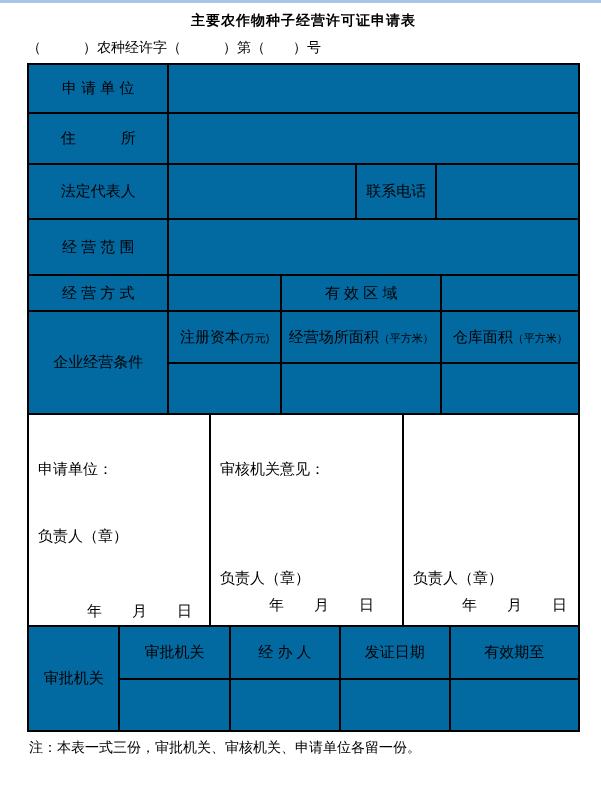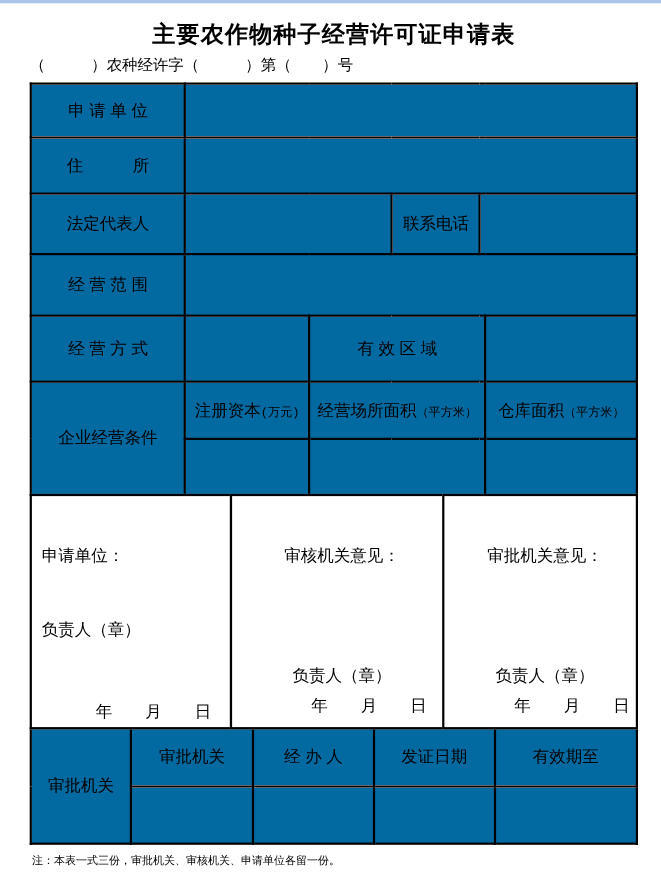--- a/index.html
+++ b/index.html
@@ -11,24 +11,24 @@
     overflow: hidden;
   }
   .top-bar {
     width: 601px; height: 3px;
   }
   .content {
     width: 553px;
     margin-left: 27px;
   }
   .title {
-    font-size: 21px;
+    font-size: 14px;
     font-weight: bold;
     text-align: center;
-    margin-top: 16px;
+    margin-top: 4px;
     letter-spacing: 1px;
     line-height: 26px;
   }
   .docline {
     font-size: 14px;
     text-align: left;
     padding-right: 12px;
     margin-top: 5px;
     line-height: 18px;
   }
@@ -41,58 +41,58 @@
   }
   td {
     border: 2px solid #000;
     font-size: 15px;
     text-align: center;
     vertical-align: middle;
     padding: 0;
     overflow: hidden;
     background: #0369a1;
   }
-  td .unit { font-size: 11px; font-family: Liberation Mono, monospace; }
+  td .unit { font-size: 11px; }
 
   .band-b {
     display: flex;
     margin-top: -2px;
     position: relative;
   }
   .op-cell {
     box-sizing: border-box;
     border: 2px solid #000;
     height: 214px;
     background: #fff;
     display: flex;
     flex-direction: column;
     font-size: 15px;
   }
-  .op-cell + .op-cell { margin-left: -2px; align-items: center; }
+  .op-cell + .op-cell { margin-left: -2px; }
   .op-c1 { width: 184px; gap: 48px; }
   .op-c2 { width: 195px; }
   .op-c3 { width: 178px; }
   .op-head {
     text-align: left;
     margin: 45px 0 0 9px;
   }
   .op-sign {
     text-align: left;
     margin: auto 0 0 9px;
   }
   .op-date {
     text-align: left;
     padding-left: 58px;
     margin: 8px 0 10px 0;
   }
 
   .band-c { margin-top: -2px; }
 
   .note {
-    font-size: 10px;
+    font-size: 14px;
     text-align: left;
     margin: 6px 0 0 2px;
     line-height: 18px;
   }
 </style>
 </head>
 <body>
 
 <div class="top-bar" id="accentBar" style="background: rgb(169, 198, 230);"></div>
 
@@ -125,21 +125,21 @@
       <tr style="height:55px">
         <td>法定代表人</td>
         <td colspan="2"></td>
         <td>联系电话</td>
         <td colspan="2"></td>
       </tr>
       <tr style="height:56px">
         <td>经 营 范 围</td>
         <td colspan="5"></td>
       </tr>
-      <tr style="height:60px">
+      <tr style="height:36px">
         <td>经 营 方 式</td>
         <td></td>
         <td colspan="3">有 效 区 域</td>
         <td></td>
       </tr>
       <tr style="height:52px">
         <td rowspan="2">企业经营条件</td>
         <td>
           <span>注册资本</span><span class="unit">(万元)</span>
         </td>
@@ -163,21 +163,20 @@
         <div class="op-head">申请单位：</div>
         <div class="op-sign">负责人（章）</div>
         <div class="op-date">年　　月　　日</div>
       </div>
       <div class="op-cell op-c2">
         <div class="op-head">审核机关意见：</div>
         <div class="op-sign">负责人（章）</div>
         <div class="op-date">年　　月　　日</div>
       </div>
       <div class="op-cell op-c3">
-        <div class="op-head">审批机关意见：</div>
         <div class="op-sign">负责人（章）</div>
         <div class="op-date">年　　月　　日</div>
       </div>
     </div>
 
     <table class="band-c">
       <colgroup>
         <col style="width:91px">
           <col style="width:110px">
           <col style="width:110px">

